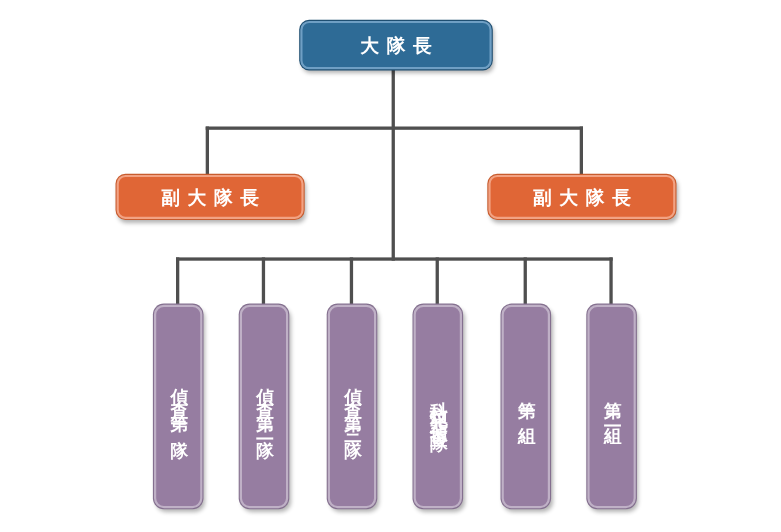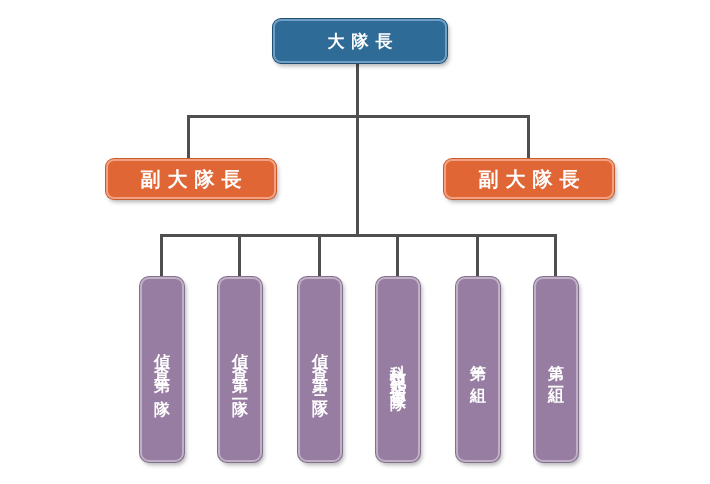--- a/index.html
+++ b/index.html
@@ -43,21 +43,21 @@
     font-size:17px;
     letter-spacing:7px;
     padding-left:7px;
   }
   .node.deputy{
     top:159px;width:170px;height:40px;
     background:var(--deputy-color,#e06636);
     border:2px solid #f2a283;
     border-radius:8px;
     box-shadow:0 0 0 1px #c85c2e, 2px 3px 4px rgba(0,0,0,0.30);
-    font-size:20px;
+    font-size:17px;
     letter-spacing:7px;
     padding-left:7px;
   }
   .node.deputy.left{left:106px;}
   .node.deputy.right{left:444px;}
 
   .node.unit{
     top:277px;width:44px;height:185px;
     background:var(--unit-color,#967da1);
     border:2px solid #bfb0c6;

